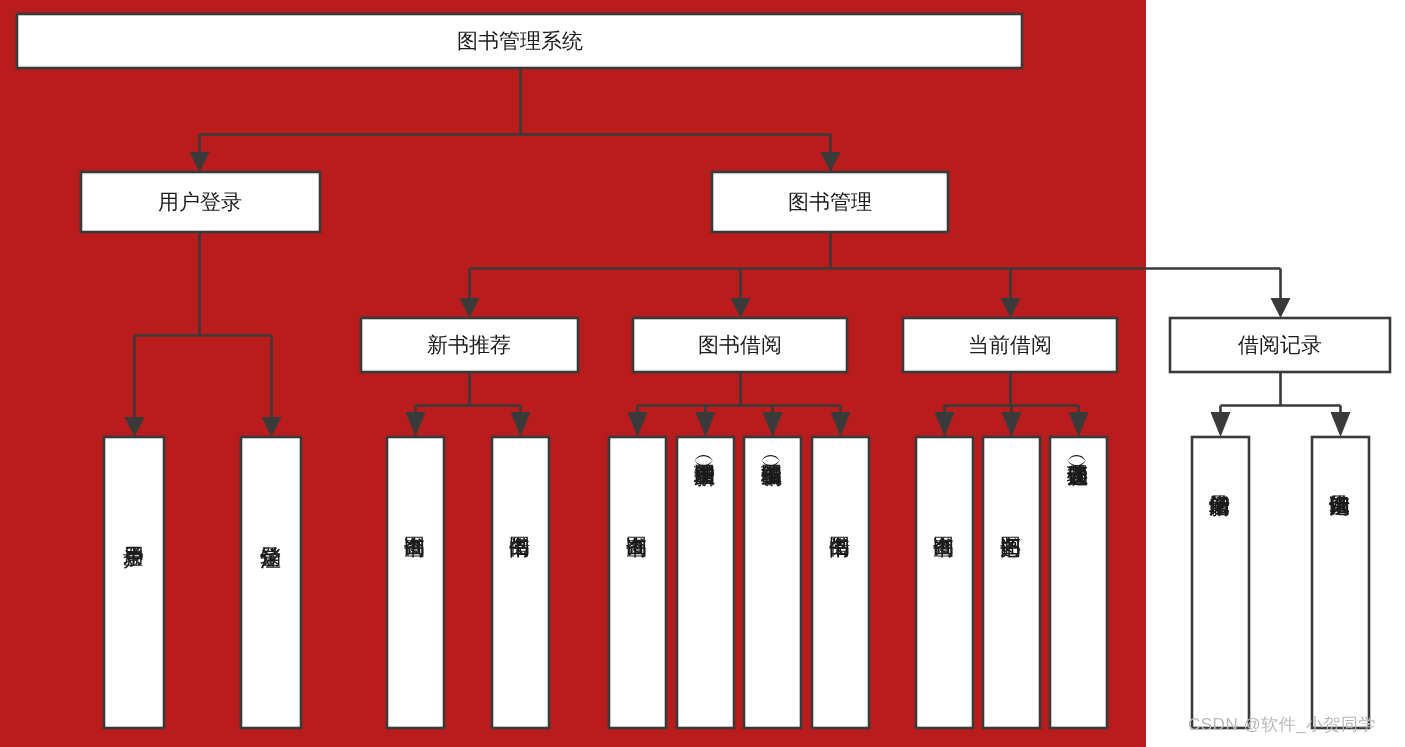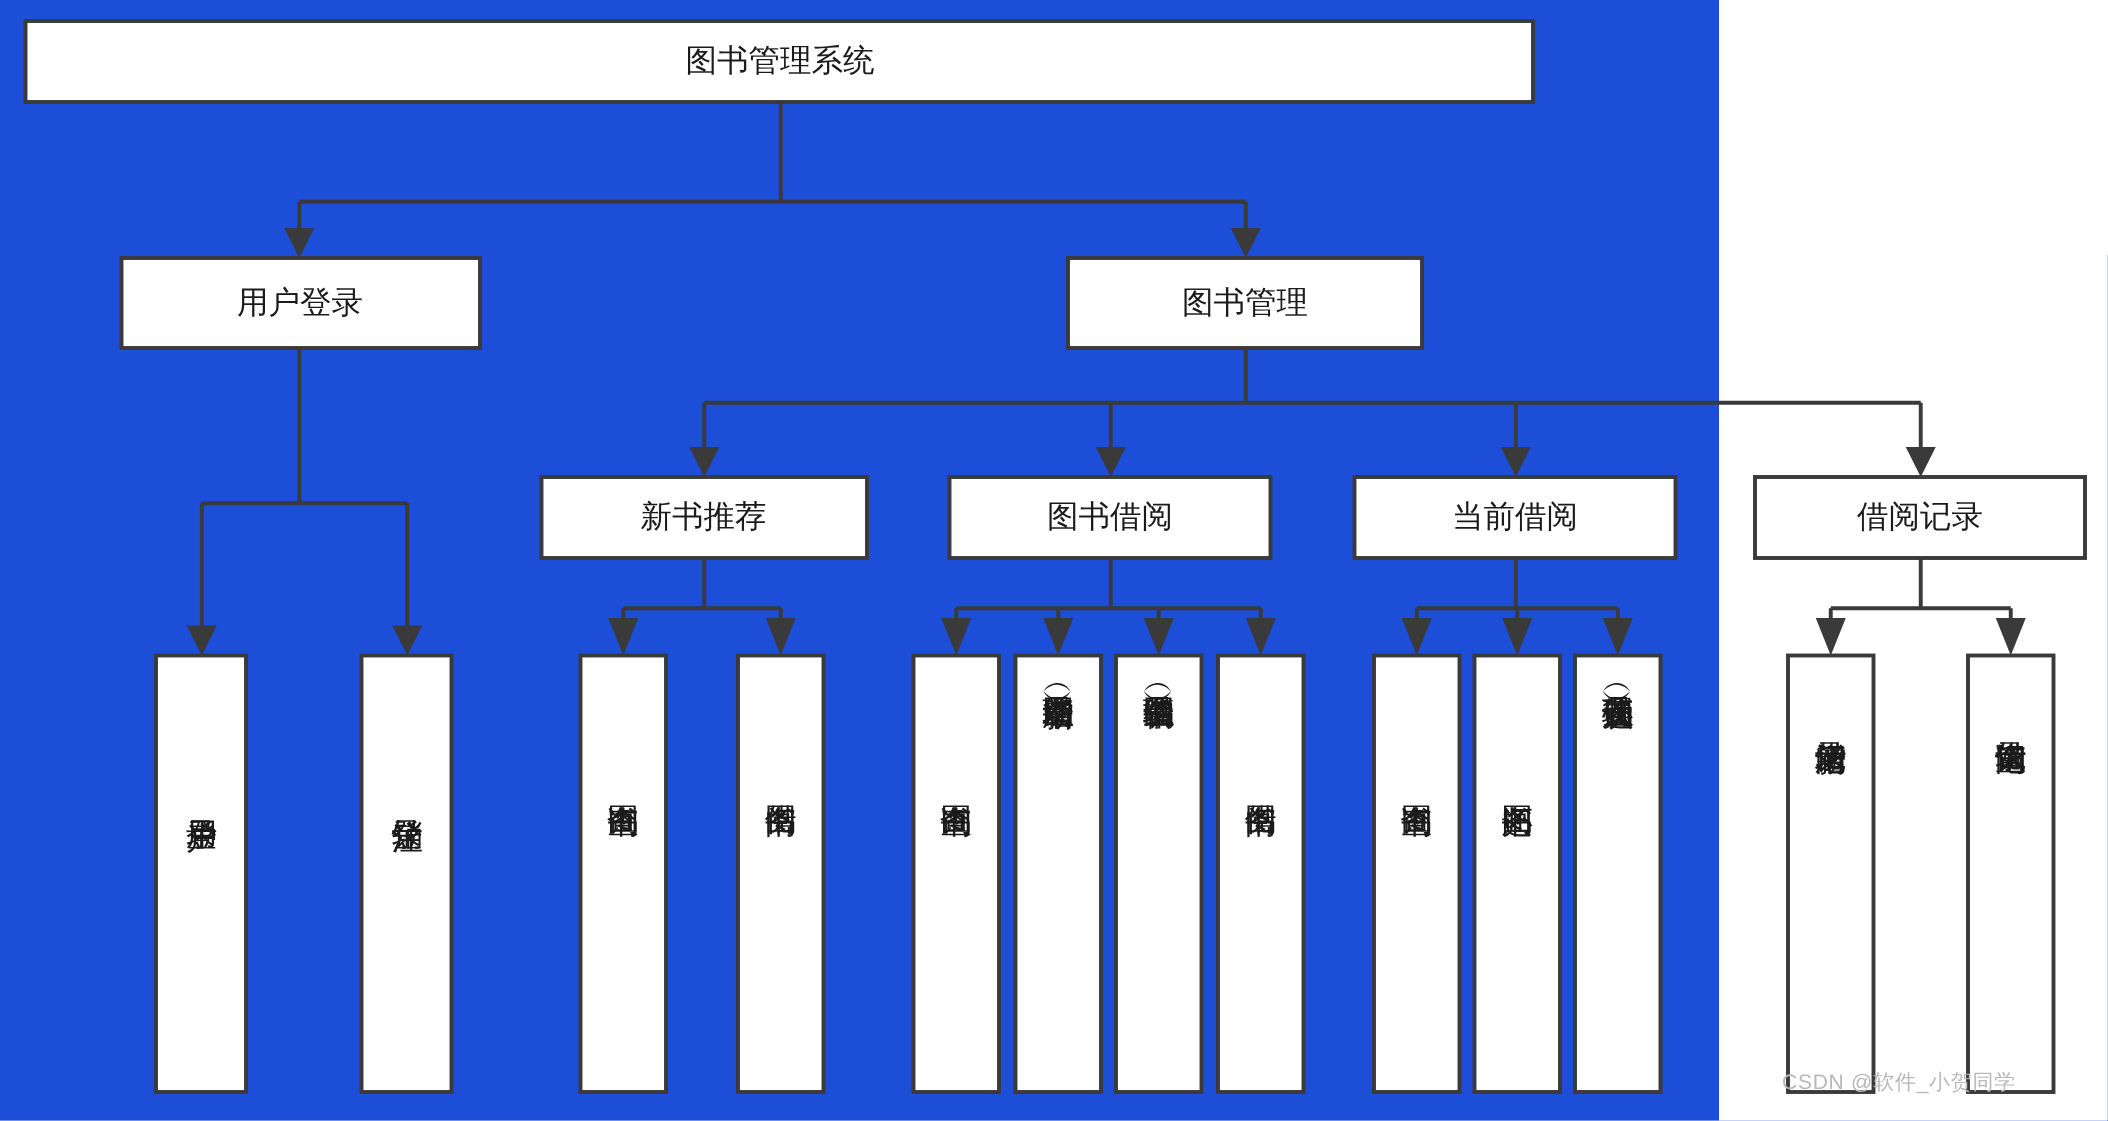--- a/index.html
+++ b/index.html
@@ -10,21 +10,21 @@
   body {
     width: 1405px;
     height: 747px;
     font-family: "Liberation Sans", "DejaVu Sans", sans-serif;
     overflow: hidden;
   }
   #stage {
     position: relative;
     width: 1146px;
     height: 747px;
-    background: #1d4ed8;
+    background: #b91c1c;
   }
   #diagram {
     position: absolute;
     left: 0;
     top: 0;
     width: 1405px;
     height: 747px;
     display: block;
   }
   .node-rect {
@@ -53,21 +53,21 @@
     font-family: "Liberation Sans", "DejaVu Sans", sans-serif;
     font-size: 21px;
     fill: #1b1b1b;
     text-anchor: middle;
     writing-mode: tb;
     glyph-orientation-vertical: 0;
   }
   .watermark {
     position: absolute;
     font-family: "Liberation Sans", "DejaVu Sans", sans-serif;
-    font-size: 14px;
+    font-size: 17px;
     color: #b9b9b9;
     white-space: nowrap;
     left: 1188px;
     top: 713px;
     letter-spacing: 0.5px;
   }
 </style>
 </head>
 <body>
 

